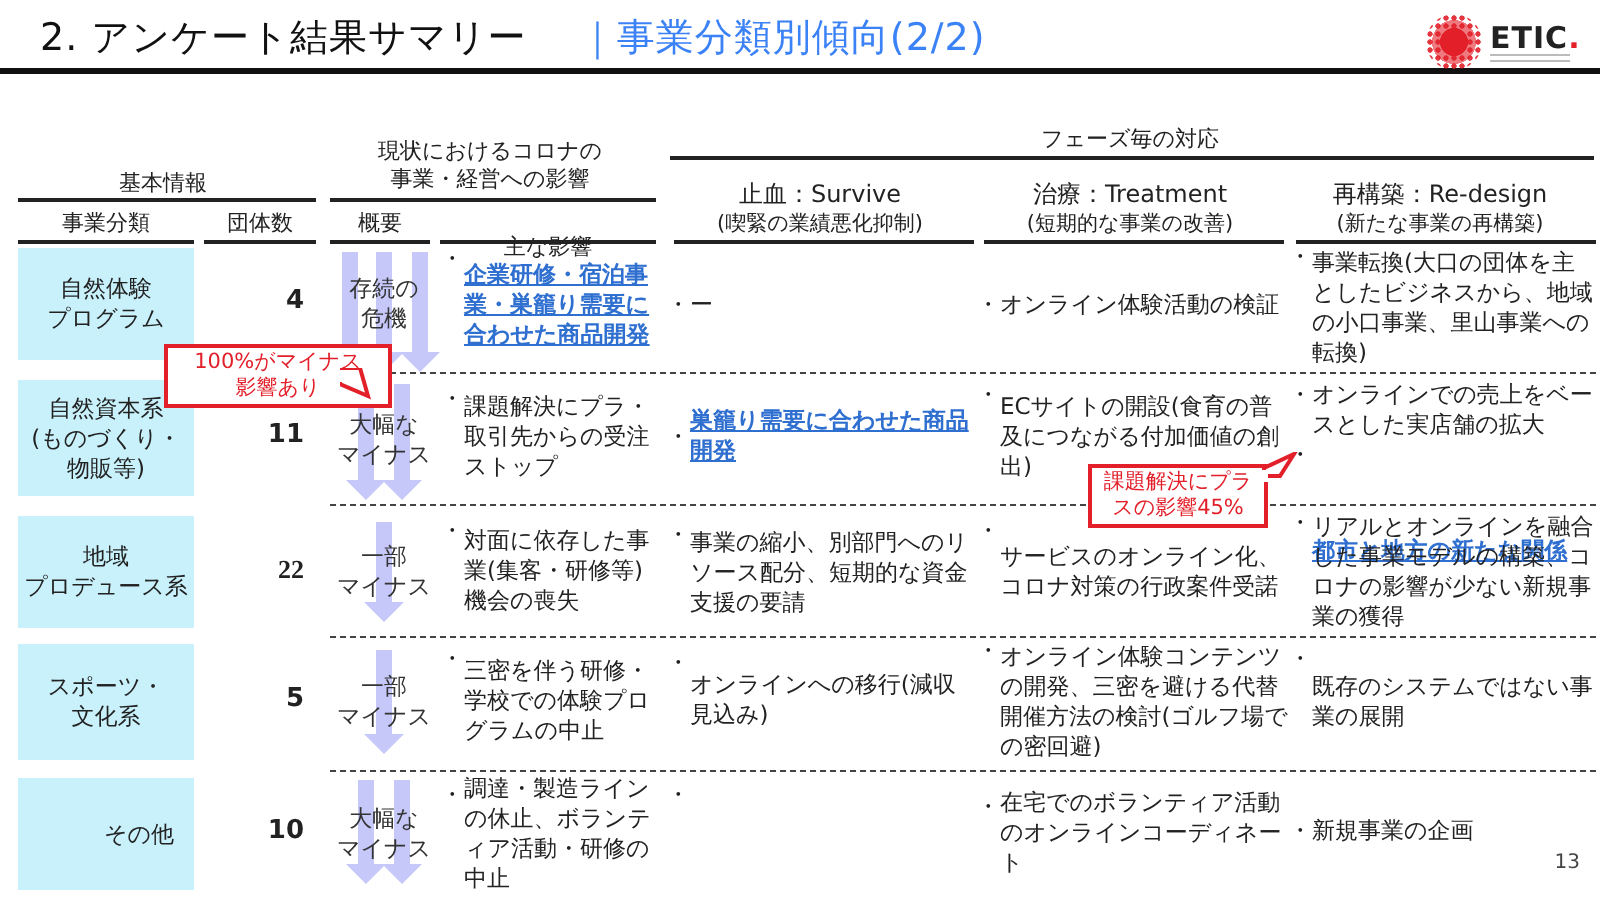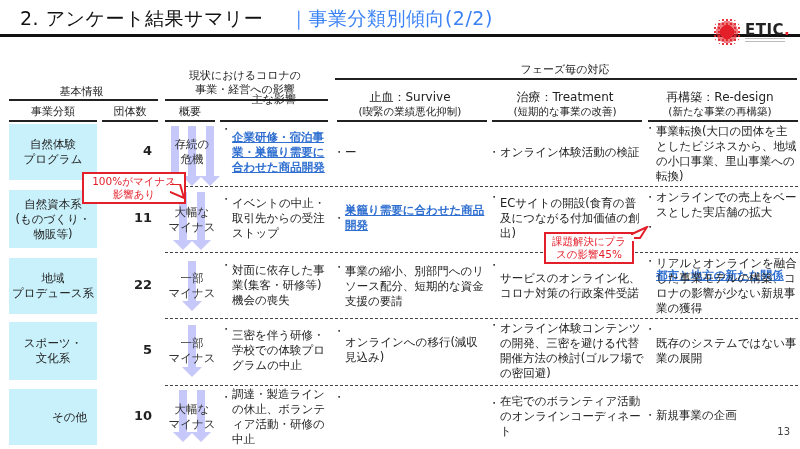--- a/index.html
+++ b/index.html
@@ -1,21 +1,21 @@
 <!DOCTYPE html>
 <html><head>
 <meta charset="utf-8">
 <style>
   * { box-sizing: border-box; margin: 0; padding: 0; }
   html, body { width: 800px; height: 449px; background: #fff; overflow: hidden; }
   body { position: relative; font-family: "DejaVu Sans", "Liberation Sans", sans-serif; color: #222; }
   .title { position: absolute; left: 20px; top: 6px; font-size: 19px; letter-spacing: 0.5px; color: #111; white-space: nowrap; }
   .title .sep { margin: 0 26px 0 26px; color: #3b82f6; }
   .title-rule { position: absolute; left: 0; top: 34px; width: 800px; height: 3px; background: #111; }
-  .logo { position: absolute; left: 713px; top: 18px; width: 80px; height: 30px; }
+  .logo { position: absolute; left: 713px; top: 7px; width: 80px; height: 30px; }
   .logo .dots { position: absolute; left: 0; top: 0; width: 28px; height: 28px;
     background: radial-gradient(circle, #e3202a 0 35%, rgba(227,32,42,0.6) 36% 55%, transparent 56%);
   }
   .logo .dots::after { content: ""; position: absolute; inset: 0;
     background-image: radial-gradient(circle, #e3202a 1.2px, transparent 1.5px);
     background-size: 4px 4px; opacity: 0.9; border-radius: 50%; }
   .logo .name { position: absolute; left: 32px; top: 3px; font-size: 15px; font-weight: bold; color: #222; letter-spacing: 0.5px; }
   .logo .name .dot { color: #e3202a; }
   .logo .sub { position: absolute; left: 32px; top: 20px; width: 40px; height: 4px; border-top: 1px solid #bbb; border-bottom: 1px solid #bbb; }
 
@@ -62,21 +62,21 @@
 <div class="uline" style="left:165px;width:163px;top:99px;"></div>
 <div class="hdr" style="left:335px;width:460px;top:62px;">フェーズ毎の対応</div>
 <div class="uline" style="left:335px;width:462px;top:78px;"></div>
 
 <div class="hdr" style="left:9px;width:88px;top:104px;">事業分類</div>
 <div class="uline" style="left:9px;width:88px;top:120px;"></div>
 <div class="hdr" style="left:102px;width:56px;top:104px;">団体数</div>
 <div class="uline" style="left:102px;width:56px;top:120px;"></div>
 <div class="hdr" style="left:165px;width:50px;top:104px;">概要</div>
 <div class="uline" style="left:165px;width:50px;top:120px;"></div>
-<div class="hdr" style="left:220px;width:108px;top:92px;">主な影響</div>
+<div class="hdr" style="left:220px;width:108px;top:116px;">主な影響</div>
 <div class="uline" style="left:220px;width:108px;top:120px;"></div>
 
 <div class="hdr" style="left:335px;width:150px;top:89px;font-size:12px;">止血：Survive</div>
 <div class="hdr sm" style="left:335px;width:150px;top:105px;">(喫緊の業績悪化抑制)</div>
 <div class="uline" style="left:337px;width:150px;top:120px;"></div>
 <div class="hdr" style="left:490px;width:150px;top:89px;font-size:12px;">治療：Treatment</div>
 <div class="hdr sm" style="left:490px;width:150px;top:105px;">(短期的な事業の改善)</div>
 <div class="uline" style="left:492px;width:150px;top:120px;"></div>
 <div class="hdr" style="left:645px;width:150px;top:89px;font-size:12px;">再構築：Re-design</div>
 <div class="hdr sm" style="left:645px;width:150px;top:105px;">(新たな事業の再構築)</div>
@@ -130,21 +130,21 @@
     </div>
   <div class="arrow">
       <div class="shaft" style="height:48px;"></div>
       <div class="head" style="top:48px;"></div>
     </div>
 </div>
 <div class="ov" style="top:205px;white-space:pre-line;">大幅な
 マイナス</div>
 <div class="cell" style="left:220px;top:192px;width:112px;height:52px;">
   <span class="b">・</span>
-    <span class="t">イベントの中止・取引先からの受注ストップ</span>
+    <span class="t">課題解決にプラ・取引先からの受注ストップ</span>
 </div>
 <div class="cell" style="left:333px;top:192px;width:155px;height:52px;">
   <span class="b mid">・</span>
     <span class="t link">巣籠り需要に合わせた商品開発</span>
 </div>
 <div class="cell" style="left:488px;top:190px;width:158px;height:56px;">
   <span class="b">・</span>
     <span class="t">ECサイトの開設(食育の普及につながる付加価値の創出)</span>
 </div>
 <div class="cell" style="left:644px;top:190px;width:154px;height:56px;flex-direction:column;align-items:stretch;justify-content:flex-start;">
@@ -154,21 +154,21 @@
     </div>
   <div style="display:flex;">
       <span class="b">・</span>
       <span class="t link" style="white-space:nowrap;margin-top:48px;">都市と地方の新たな関係</span>
     </div>
 </div>
 <div class="dash" style="top:252px;"></div>
 
 <div class="cat" style="top:258px;height:56px;white-space:pre-line;">地域
 プロデュース系</div>
-<div class="count" style="top:277px;">22</div>
+<div class="count" style="top:277px;font-family:Liberation Serif, serif;">22</div>
 <div class="arrow-wrap" style="top:261px;">
   <div class="arrow">
       <div class="shaft" style="height:40px;"></div>
       <div class="head" style="top:40px;"></div>
     </div>
 </div>
 <div class="ov" style="top:271px;white-space:pre-line;">一部
 マイナス</div>
 <div class="cell" style="left:220px;top:258px;width:112px;height:54px;">
   <span class="b">・</span>
@@ -240,21 +240,21 @@
 </div>
 <div class="cell" style="left:488px;top:396px;width:158px;height:40px;">
   <span class="b">・</span>
     <span class="t">在宅でのボランティア活動のオンラインコーディネート</span>
 </div>
 <div class="cell" style="left:644px;top:400px;width:154px;height:30px;">
   <span class="b mid">・</span>
     <span class="t">新規事業の企画</span>
 </div>
 
-<div class="callout" style="left:82px;top:172px;width:104px;white-space:pre-line;">100%がマイナス
+<div class="callout" style="left:82px;top:172px;width:114px;white-space:pre-line;">100%がマイナス
 影響あり</div>
 <svg style="position:absolute;left:170px;top:184px;" width="16" height="16">
   <polygon points="0,0 10,0 14,14 0,8" fill="#fff" stroke="#e3202a" stroke-width="2"></polygon>
   <rect x="0" y="1" width="2" height="6" fill="#fff"></rect>
 </svg>
 <div class="callout" style="left:544px;top:232px;width:90px;white-space:pre-line;">課題解決にプラ
 スの影響45%</div>
 <svg style="position:absolute;left:631px;top:226px;" width="18" height="16">
   <polygon points="1,8 16,1 9,12 1,12" fill="#fff" stroke="#e3202a" stroke-width="2"></polygon>
   <rect x="0" y="9" width="3" height="6" fill="#fff"></rect>

